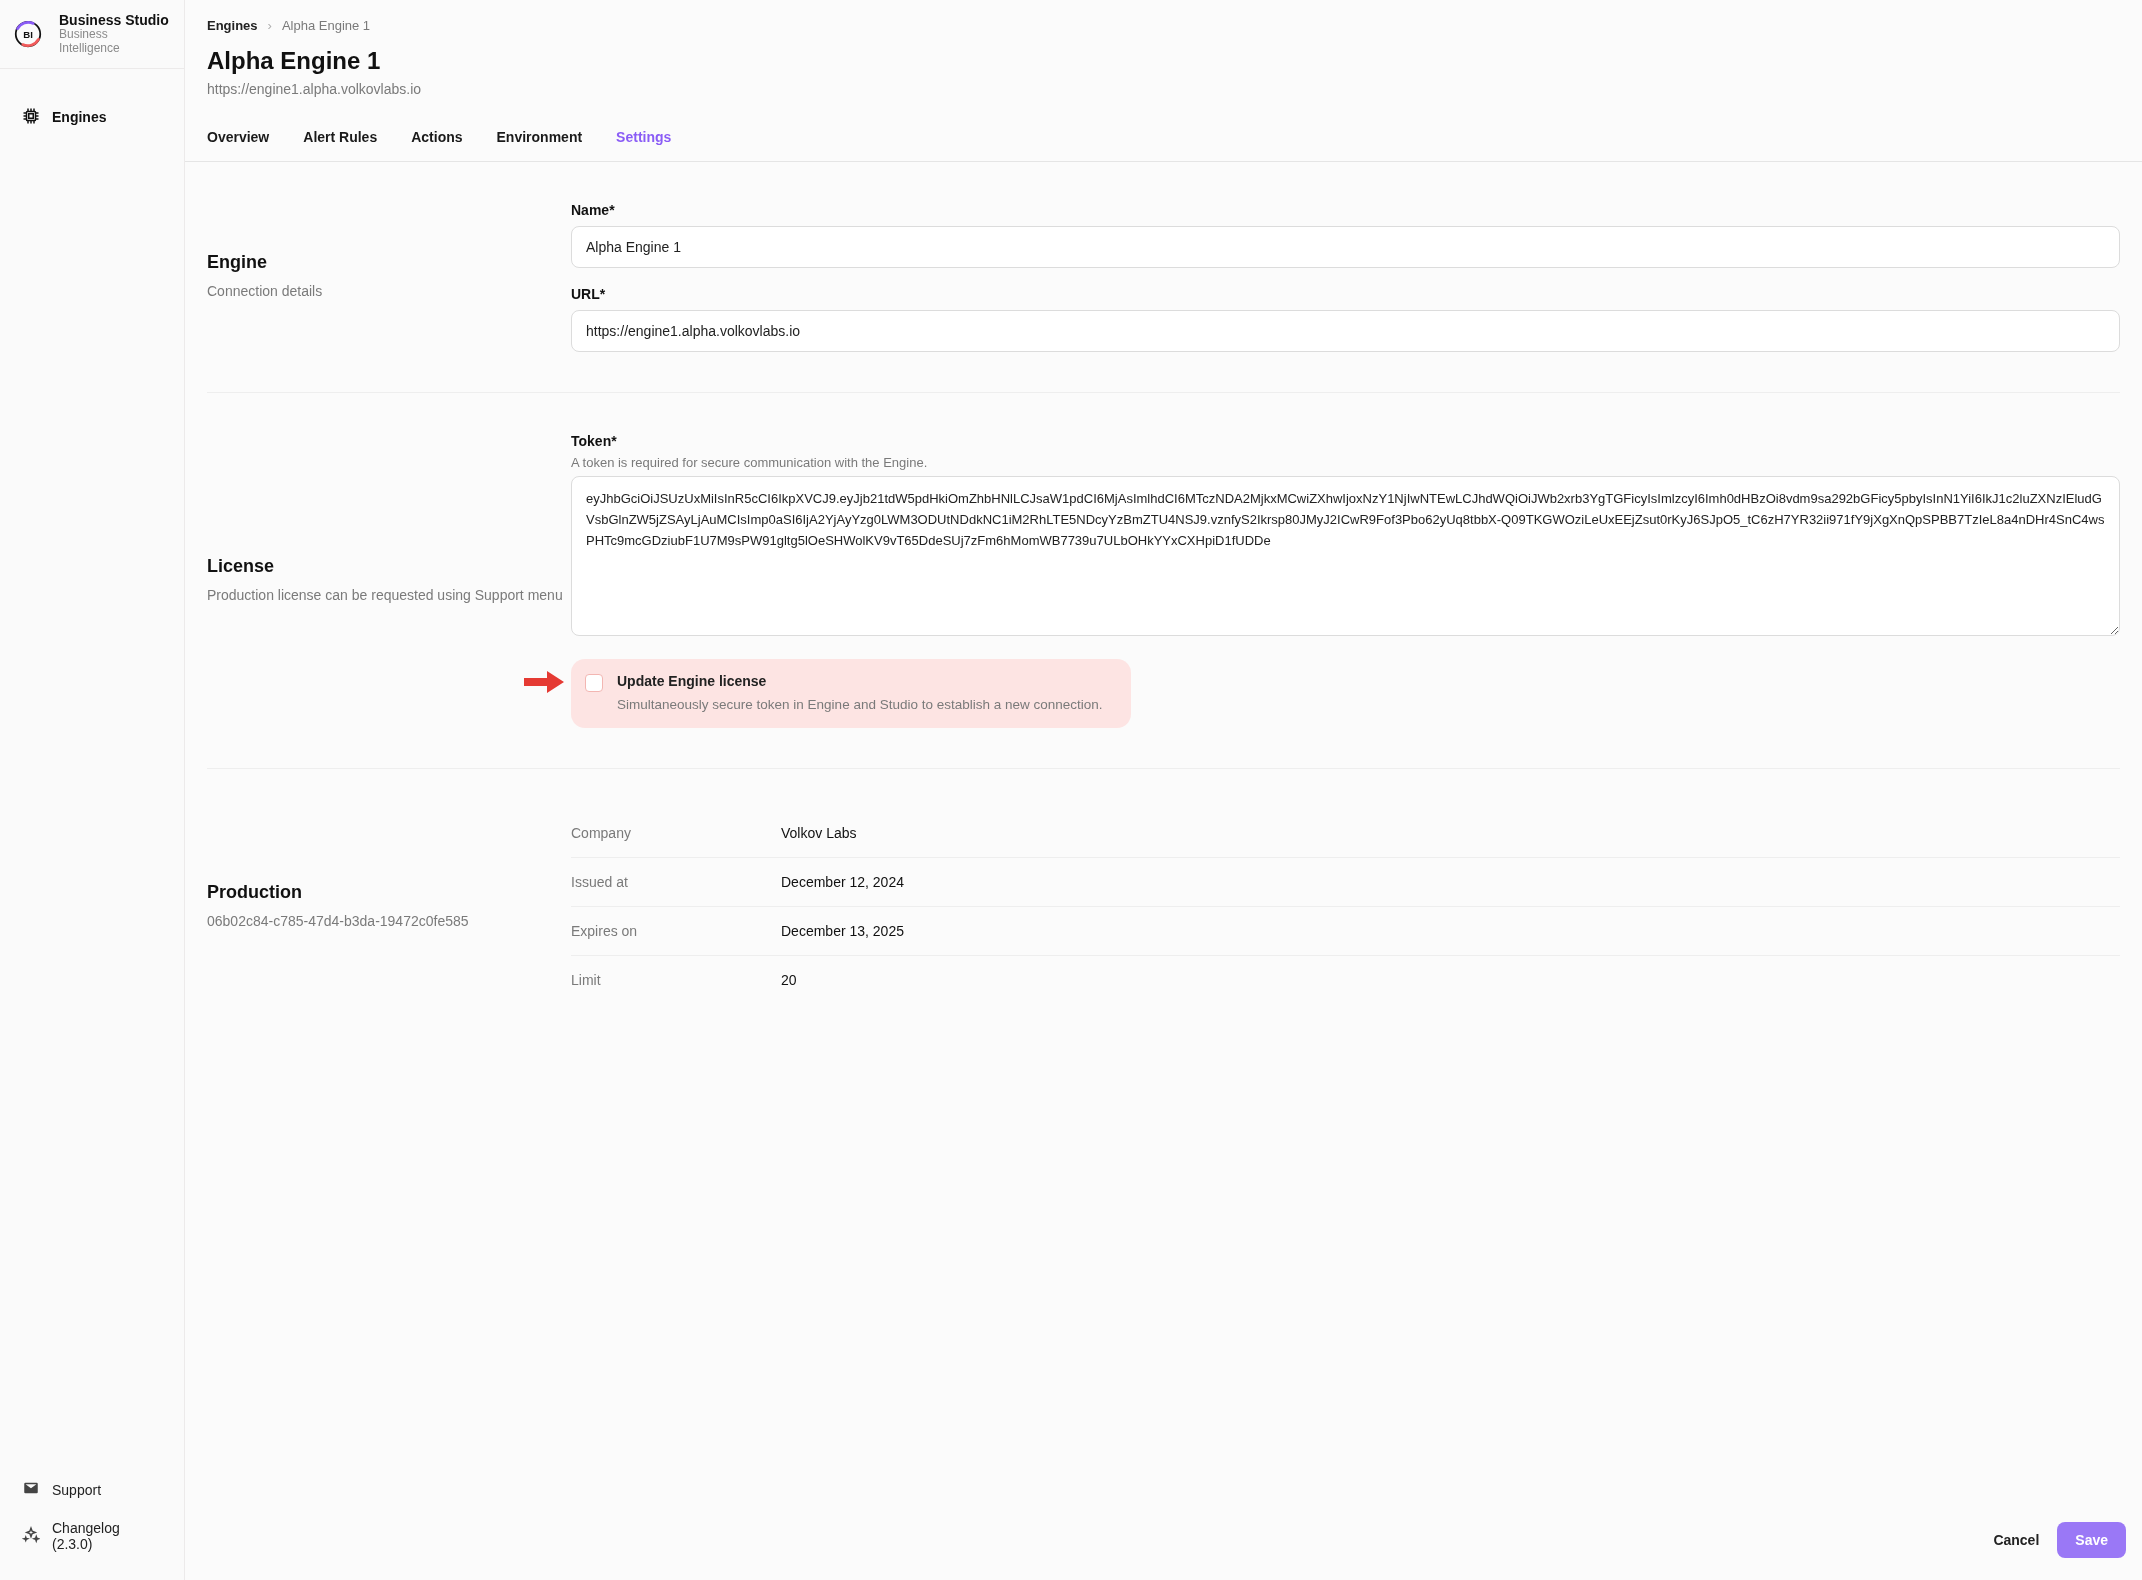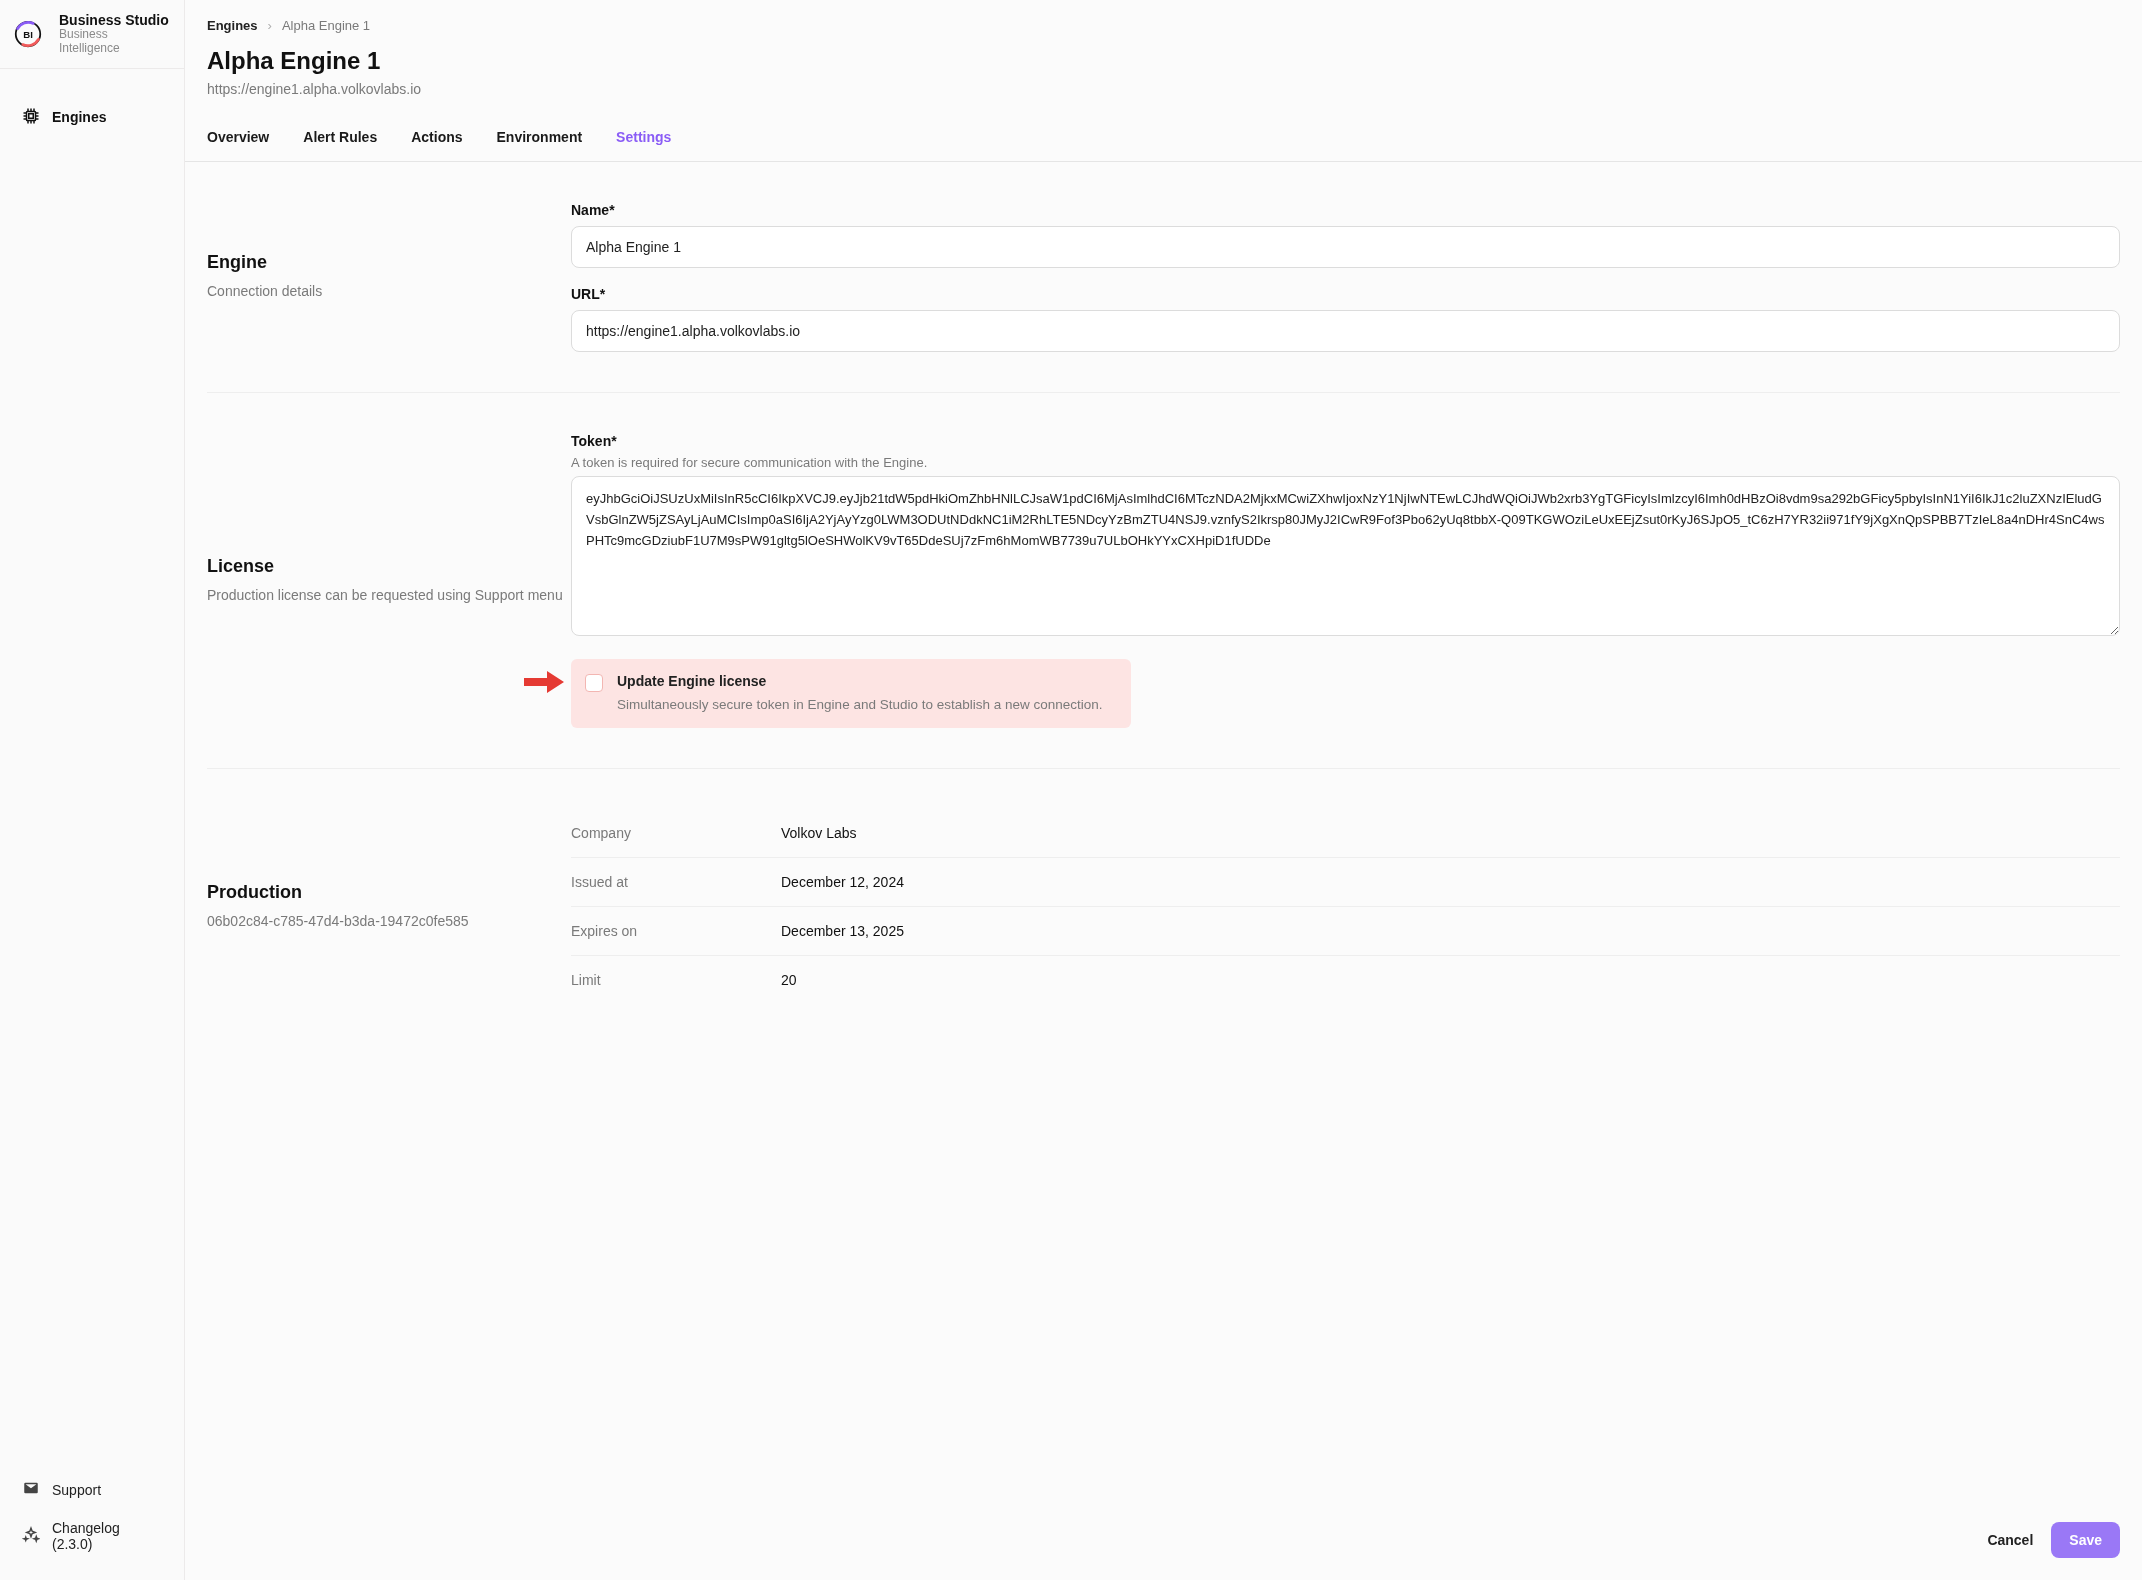--- a/index.html
+++ b/index.html
@@ -107,21 +107,21 @@
     padding:12px 14px; font-family:inherit;
   }
   .textarea {
     resize: vertical; min-height:160px; line-height:1.6; font-size:13px;
     word-break: break-all;
   }
 
   .update-box {
     margin-top:2px;
     background:#fde4e3;
-    border-radius:6px;
+    border-radius:14px;
     padding:14px 16px 16px 14px;
     display:flex; gap:14px; align-items:flex-start;
     position:relative;
     max-width:560px;
   }
   .update-box .cb {
     width:18px; height:18px; border:1.5px solid #f3b6b2; border-radius:4px; background:#fff;
     flex:0 0 18px; margin-top:1px; cursor:pointer;
   }
   .update-box-text .t1 { font-weight:600; font-size:14px; color:#222; }
@@ -134,21 +134,21 @@
 
   
   .keyval { display:flex; flex-direction:column; }
   .kv-row { display:flex; align-items:center; padding:16px 0; border-bottom:1px solid #eee; }
   .kv-row:last-child { border-bottom:none; }
   .kv-key { flex:0 0 210px; font-size:14px; color:#7a7a7a; }
   .kv-val { font-size:14px; color:#111; }
 
   
   .page-actions {
-    position:fixed; right:22px; bottom:22px; display:flex; gap:12px; align-items:center;
+    position:fixed; right:16px; bottom:22px; display:flex; gap:12px; align-items:center;
   }
   .btn-cancel {
     background:transparent; border:none; font-size:14px; font-weight:600; color:#222; cursor:pointer;
     padding:10px 6px;
   }
   .btn-save {
     background:#9a78f6; color:#fff; border:none; border-radius:8px;
     font-size:14px; font-weight:600; padding:10px 18px; cursor:pointer;
   }
 </style>

